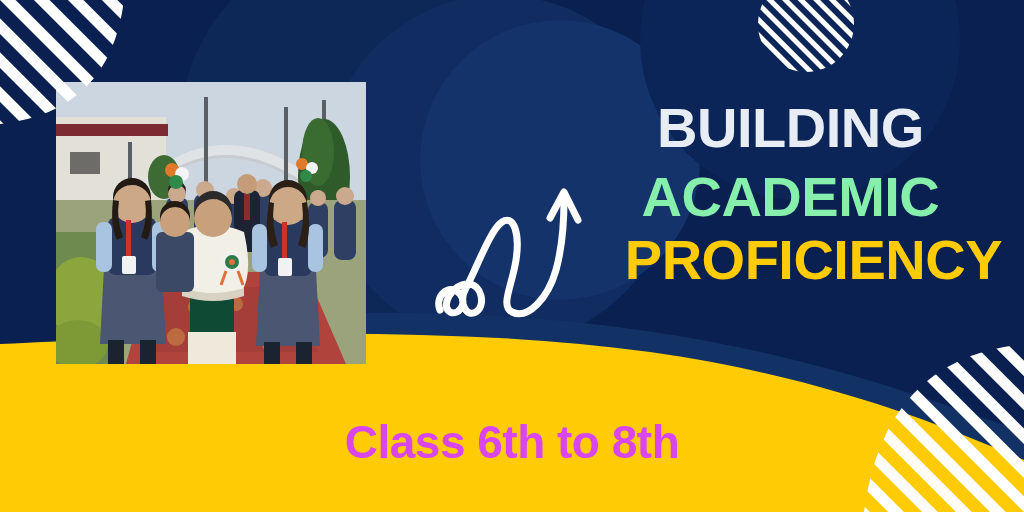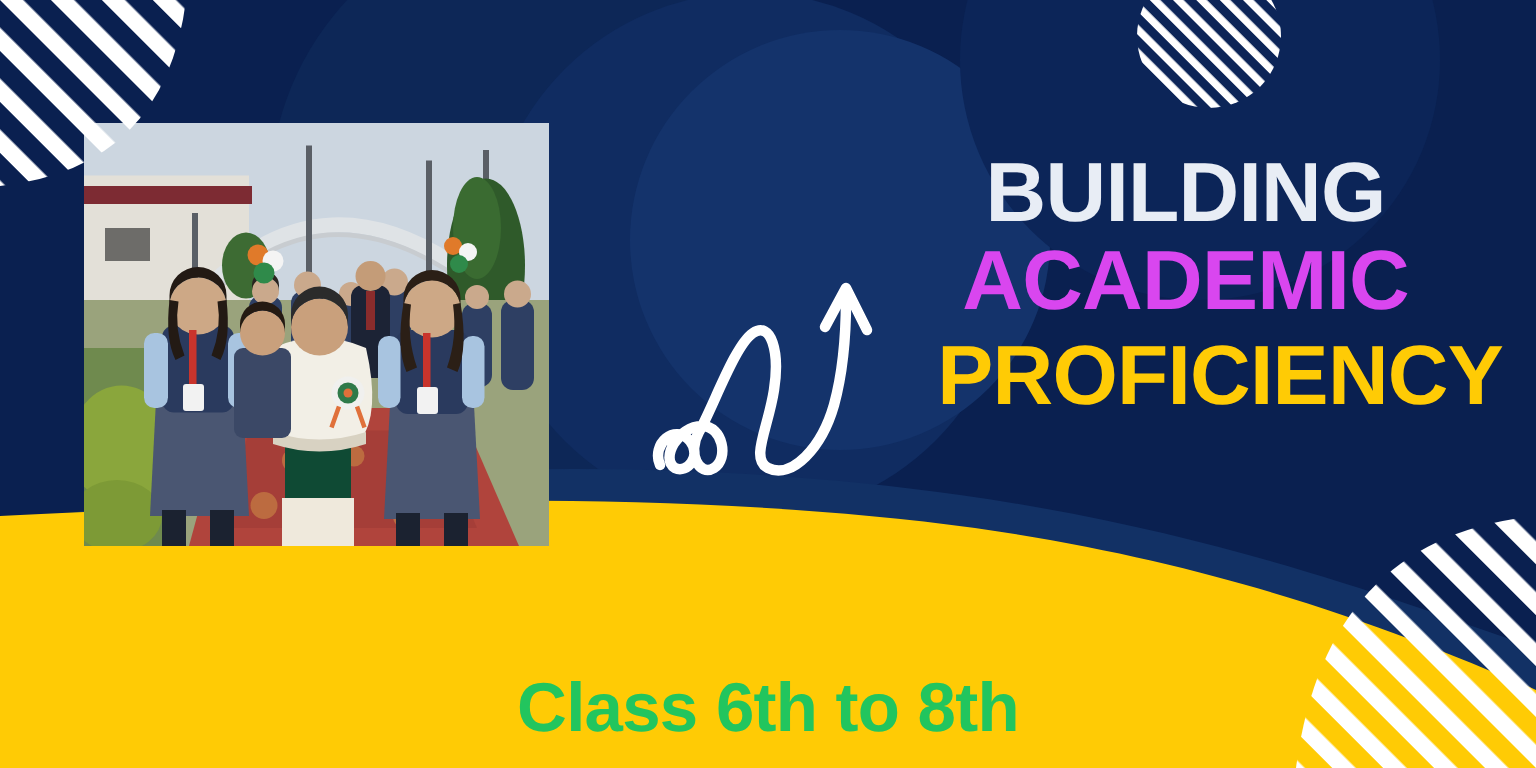--- a/index.html
+++ b/index.html
@@ -28,32 +28,32 @@
     right:22px;top:101px;
     z-index:20;
     text-align:center;
     line-height:0.98;
     letter-spacing:-0.5px;
   }
   #headline .l1{
     display:block;font-size:56px;font-weight:bold;color:#e8edf5;
   }
   #headline .l2{
-    display:block;font-size:56px;font-weight:bold;color:#d946ef;margin-top:4px;
+    display:block;font-size:56px;font-weight:bold;color:#86efac;margin-top:14px;
   }
   #headline .l3{
     display:block;font-size:56px;font-weight:bold;color:#FFCB05;margin-top:8px;margin-left:46px;
   }
 
   
   #subtitle{
-    left:0;right:0;top:444px;
+    left:0;right:0;top:415px;
     z-index:25;
     text-align:center;
-    font-size:46px;font-weight:bold;color:#22c55e;
+    font-size:46px;font-weight:bold;color:#d946ef;
     letter-spacing:-0.5px;
   }
 
   
   #doodle{left:432px;top:178px;z-index:18;}
 
   
   #stripes-tl{left:0;top:0;z-index:30;}
   #stripes-circle{left:746px;top:-36px;z-index:8;}
   #stripes-br{right:0;bottom:0;z-index:30;}

